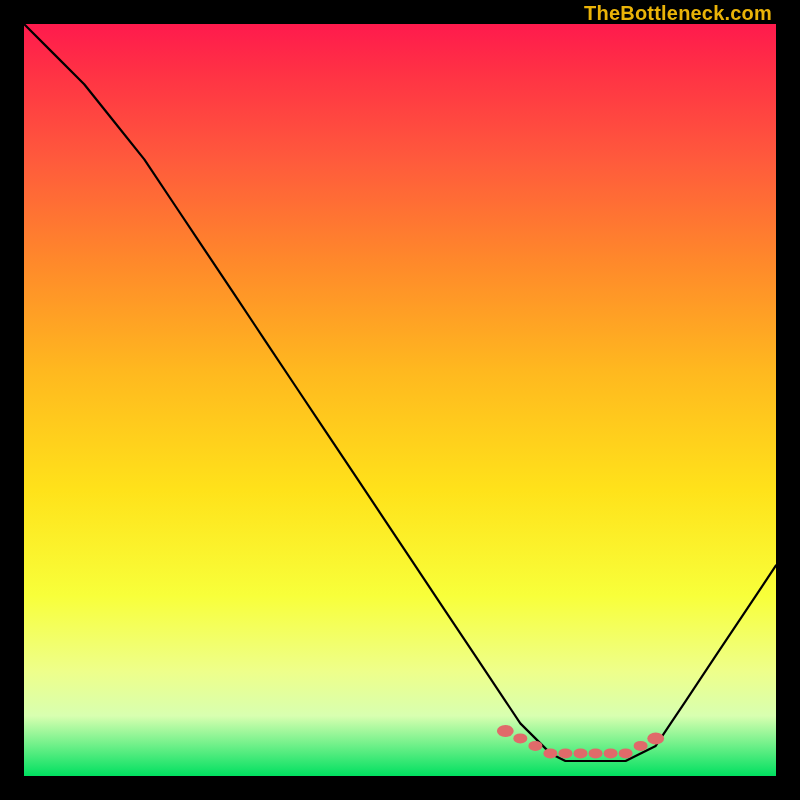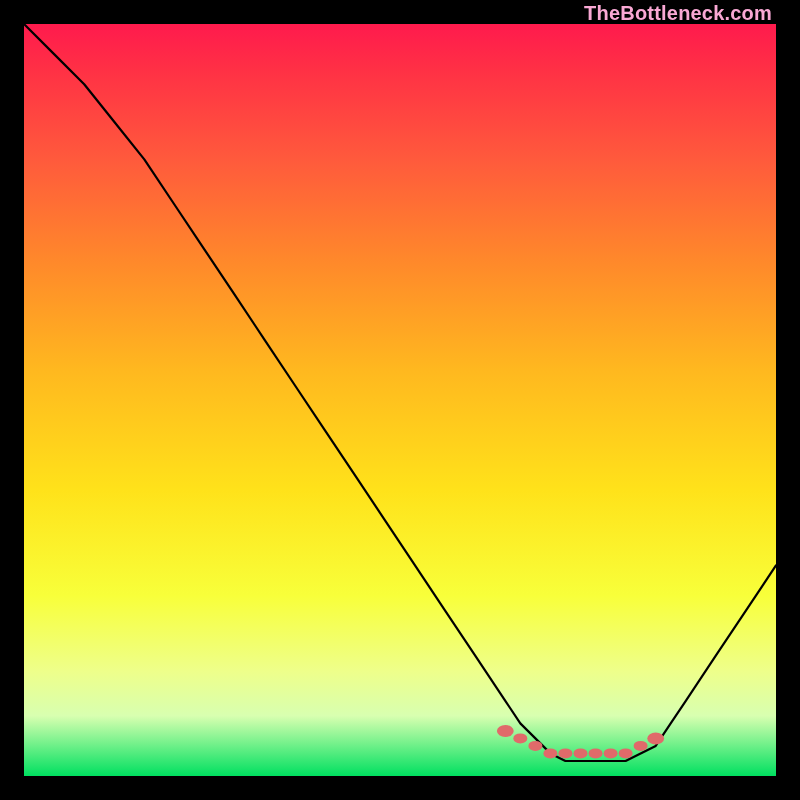--- a/index.html
+++ b/index.html
@@ -22,21 +22,21 @@
       #d8ffb0 92%,
       #00e060 100%);
   }
   .watermark {
     position: absolute;
     top: 2px;
     right: 28px;
     font-family: Arial, Helvetica, sans-serif;
     font-size: 20px;
     font-weight: bold;
-    color: #f9a8d4;
+    color: #eab308;
     letter-spacing: 0.2px;
   }
   svg.plot {
     position: absolute;
     left: 24px;
     top: 24px;
     width: 752px;
     height: 752px;
     overflow: visible;
   }

